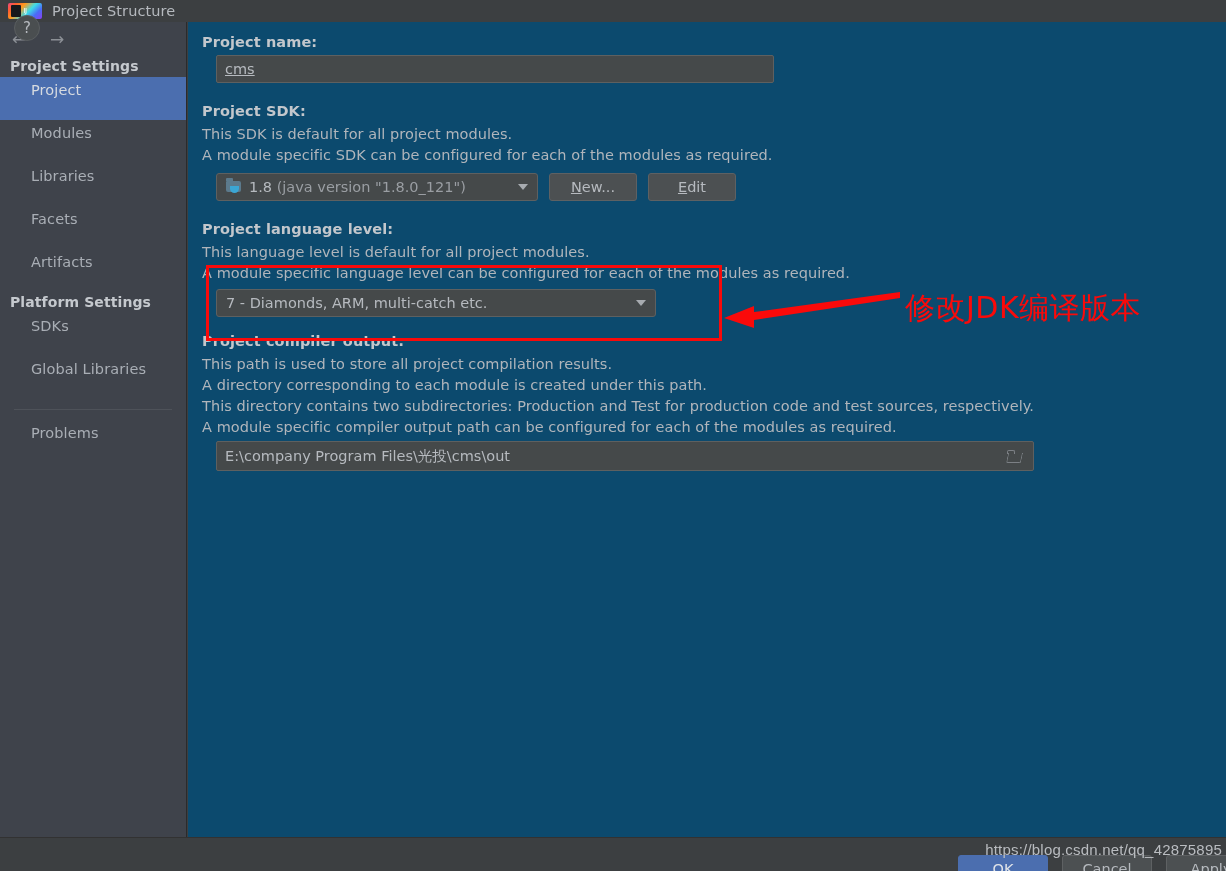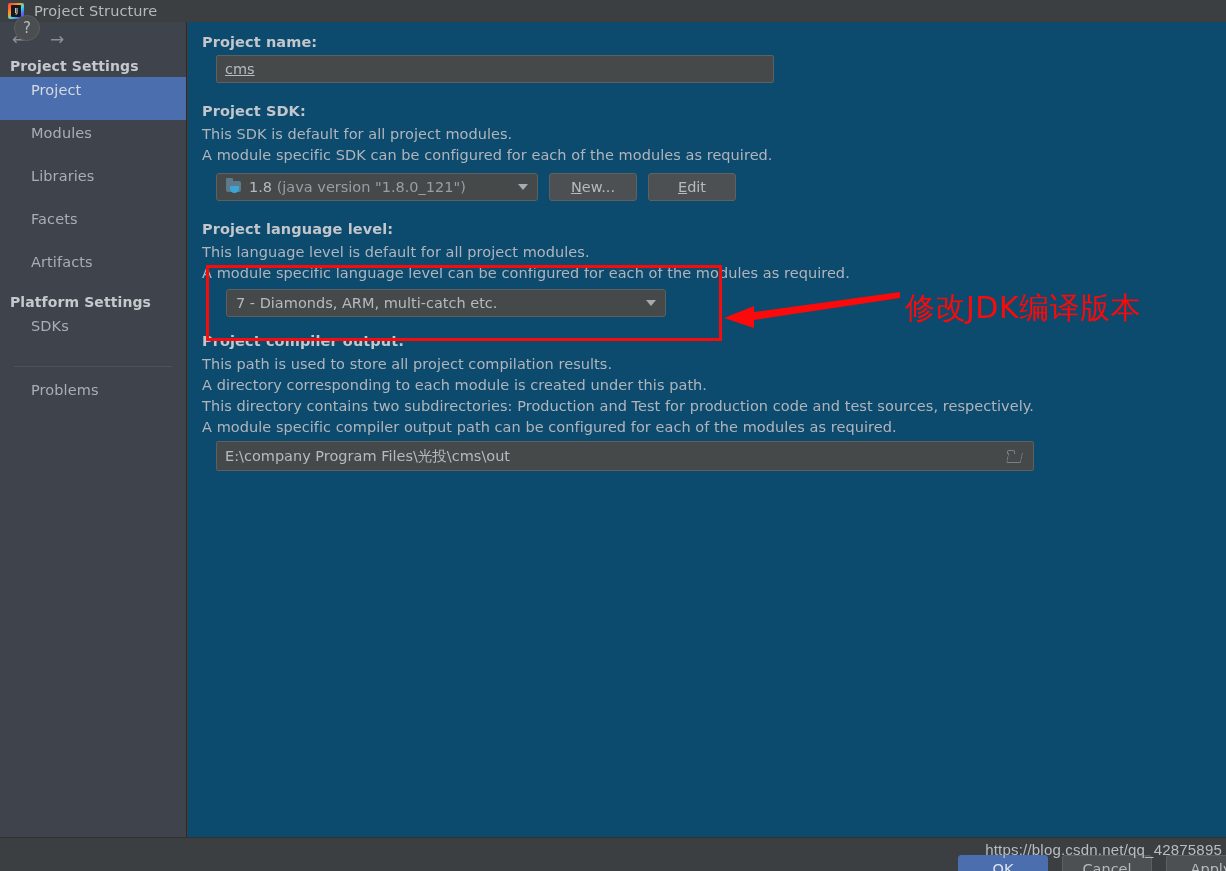--- a/index.html
+++ b/index.html
@@ -26,20 +26,21 @@
     align-items: center;
     padding-left: 8px;
     box-sizing: border-box;
   }
   .app-icon {
     width: 16px; height: 16px;
     border-radius: 2px;
     background: linear-gradient(135deg,#f0477f 0%,#fe5f2e 18%,#ff9a1f 36%,#3ddce8 58%,#4a6cf7 78%,#8b3df5 100%);
     position: relative;
     flex: 0 0 auto;
+    padding-left: 18px;
   }
   .app-icon::after {
     content: "";
     position: absolute;
     left: 3px; top: 2px;
     width: 10px; height: 12px;
     background: #17181c;
     border-radius: 1px;
   }
   .app-icon .ij-letters {
@@ -220,21 +221,21 @@
     display: flex;
     align-items: center;
     justify-content: center;
     font-size: 14.5px;
     color: #b6babf;
     box-sizing: border-box;
     padding: 0 12px;
   }
   .mn { text-decoration: underline; }
 
-  #lang-combo { width: 440px; margin: 5px 0 0 24px; }
+  #lang-combo { width: 440px; margin: 5px 0 0 14px; }
 
   #out-field {
     width: 818px;
     margin: 3px 0 0 14px;
     height: 30px;
     justify-content: space-between;
     gap: 24px;
   }
   .browse-icon {
     width: 16px; height: 13px;
@@ -355,20 +356,21 @@
 
   <div class="group-header">Project Settings</div>
   <div class="nav-item selected">Project</div>
   <div class="nav-item">Modules</div>
   <div class="nav-item">Libraries</div>
   <div class="nav-item">Facets</div>
   <div class="nav-item">Artifacts</div>
 
   <div class="group-header">Platform Settings</div>
   <div class="nav-item">SDKs</div>
+  <div class="nav-item">Global Libraries</div>
 
   <div class="sidebar-divider"></div>
 
   <div class="nav-item">Problems</div>
 </div>
 
 <div class="content">
 
   <div class="section-label">Project name:</div>
   <div class="textfield" id="project-name-field">cms</div>

